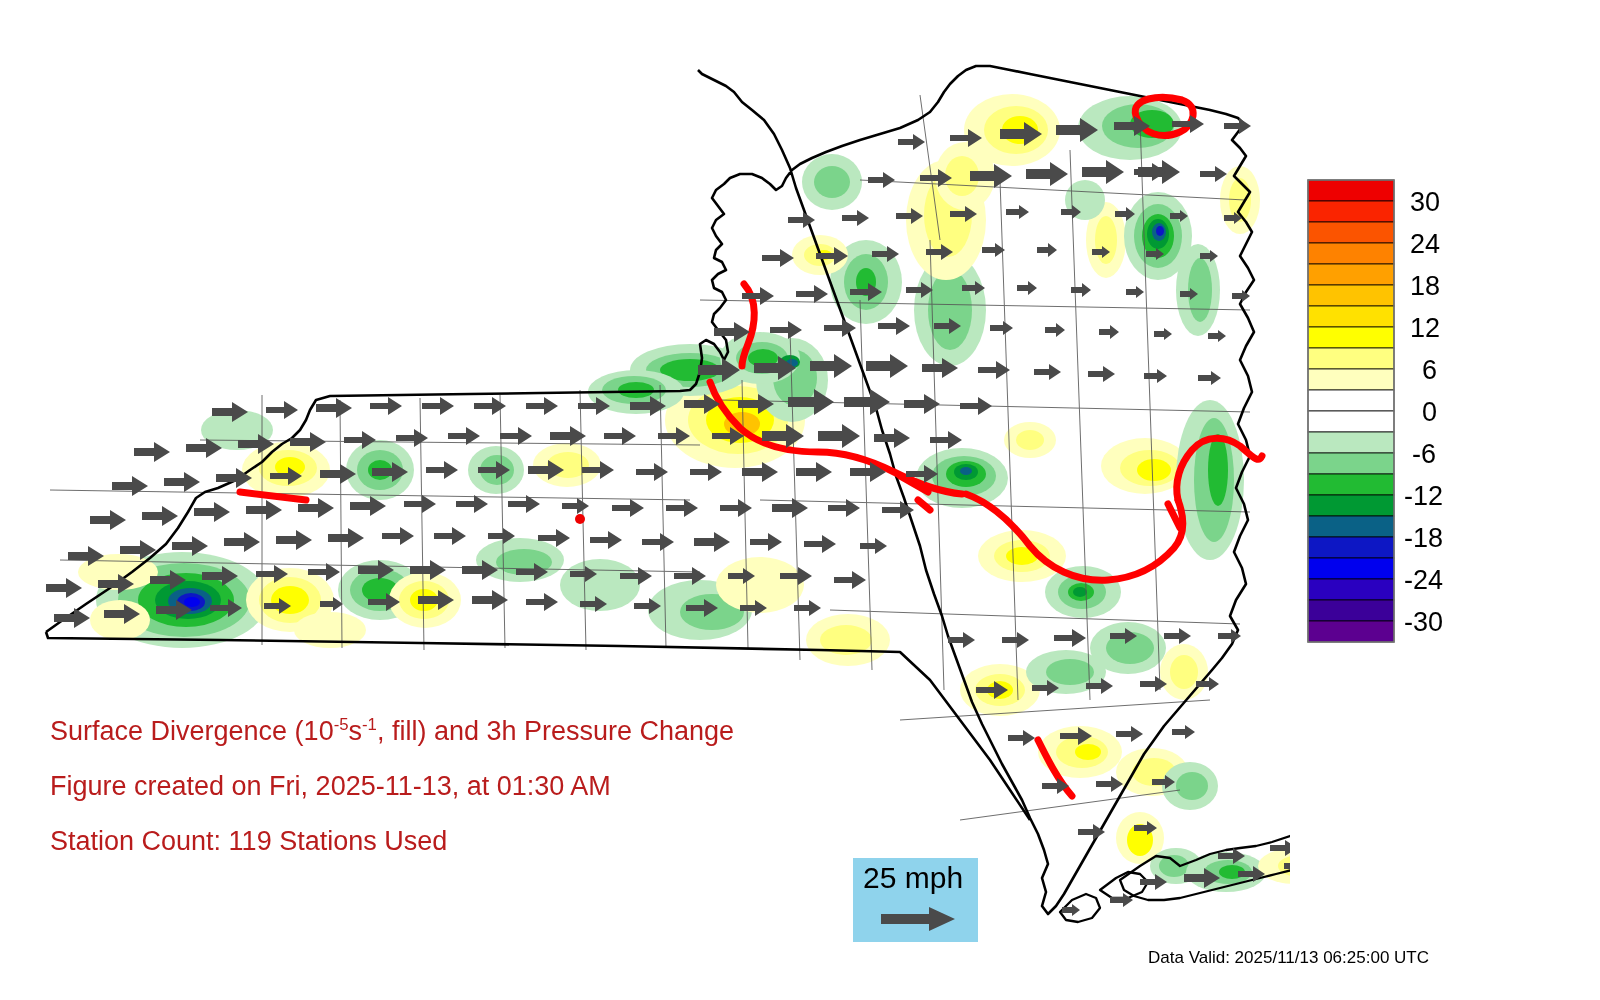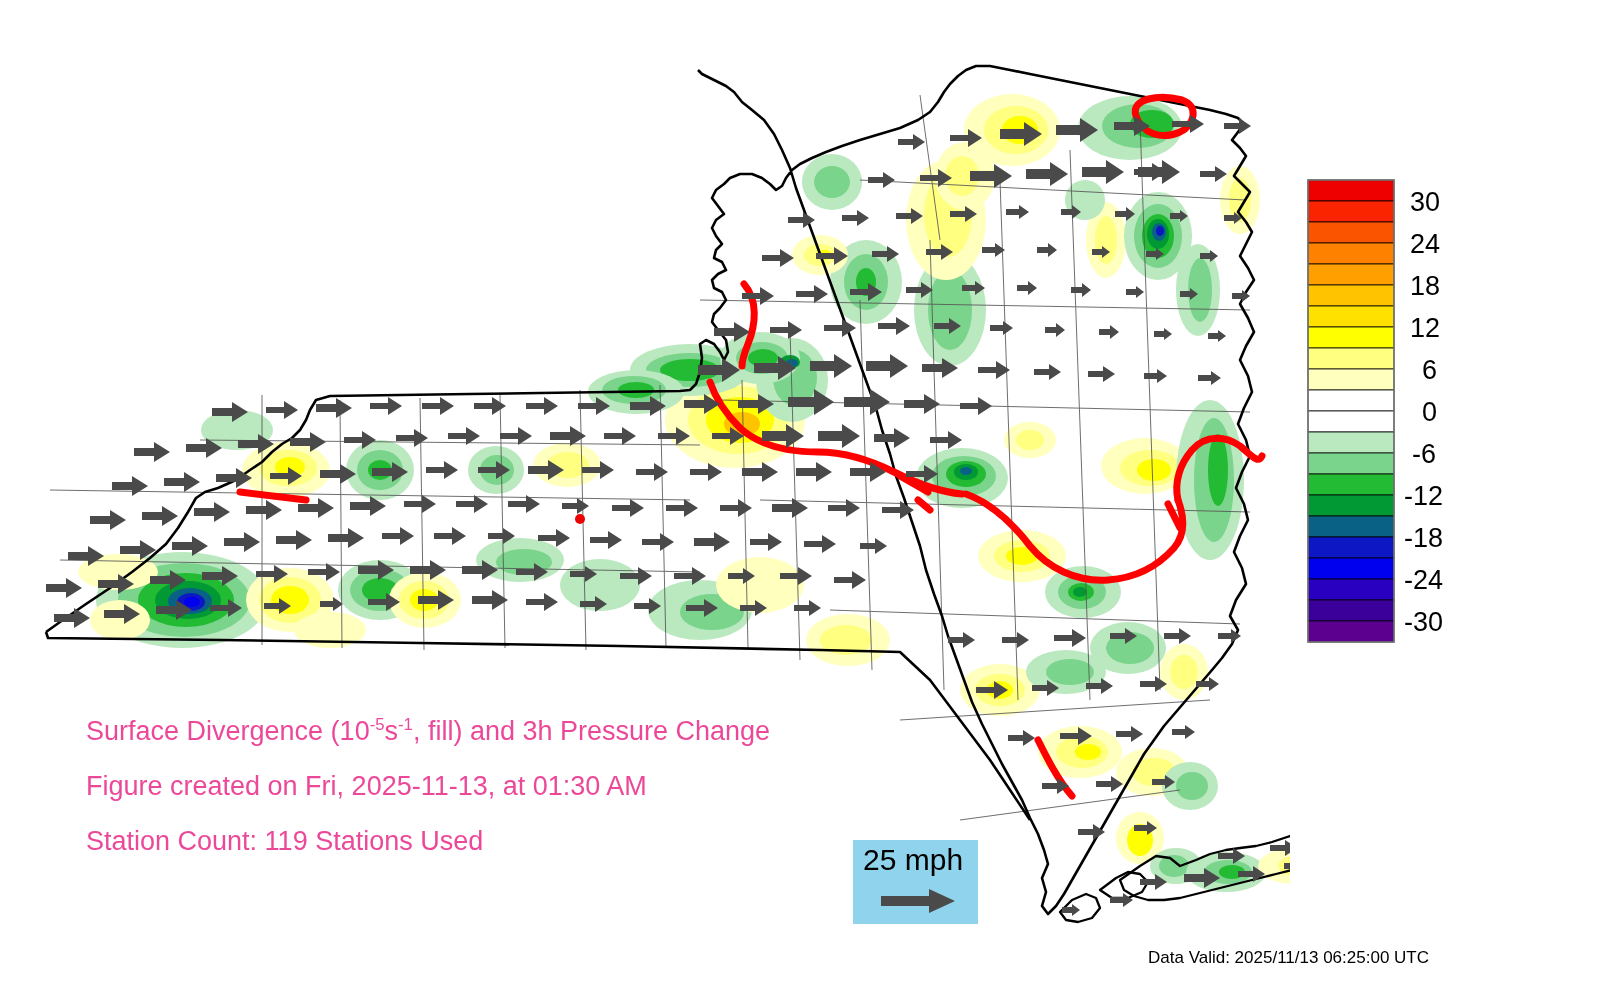--- a/index.html
+++ b/index.html
@@ -25,26 +25,26 @@
   #map-svg{display:block;}
 
   
   #colorbar-panel{position:absolute;left:1300px;top:170px;width:230px;height:490px;text-decoration:underline;}
   #cbar-svg{display:block;}
   .cbar-label{font-family:"Liberation Sans","DejaVu Sans",sans-serif;
               font-size:27px;fill:#000;}
 
   
   #caption{position:absolute;left:50px;top:718px;width:900px;}
-  #caption .line{font-size:27px;line-height:1.0;color:#ec4899;margin-bottom:28px;
-                 white-space:nowrap;margin-left:36px;}
+  #caption .line{font-size:27px;line-height:1.0;color:#b91c1c;margin-bottom:28px;
+                 white-space:nowrap;}
   #caption sup{font-size:0.62em;vertical-align:super;line-height:0;}
 
   
-  #wind-legend{position:absolute;left:853px;top:840px;width:125px;height:84px;
+  #wind-legend{position:absolute;left:853px;top:858px;width:125px;height:84px;
                background:#8fd3ec;}
   #wind-legend .wl-text{font-size:30px;color:#000;text-align:left;
                         padding:4px 0 0 10px;line-height:1.05;}
   #wind-legend .wl-arrow{position:absolute;left:28px;top:48px;}
 
   
   #data-valid{position:absolute;left:1148px;top:948px;font-size:17px;color:#000;
               white-space:nowrap;}
 </style>
 </head>

